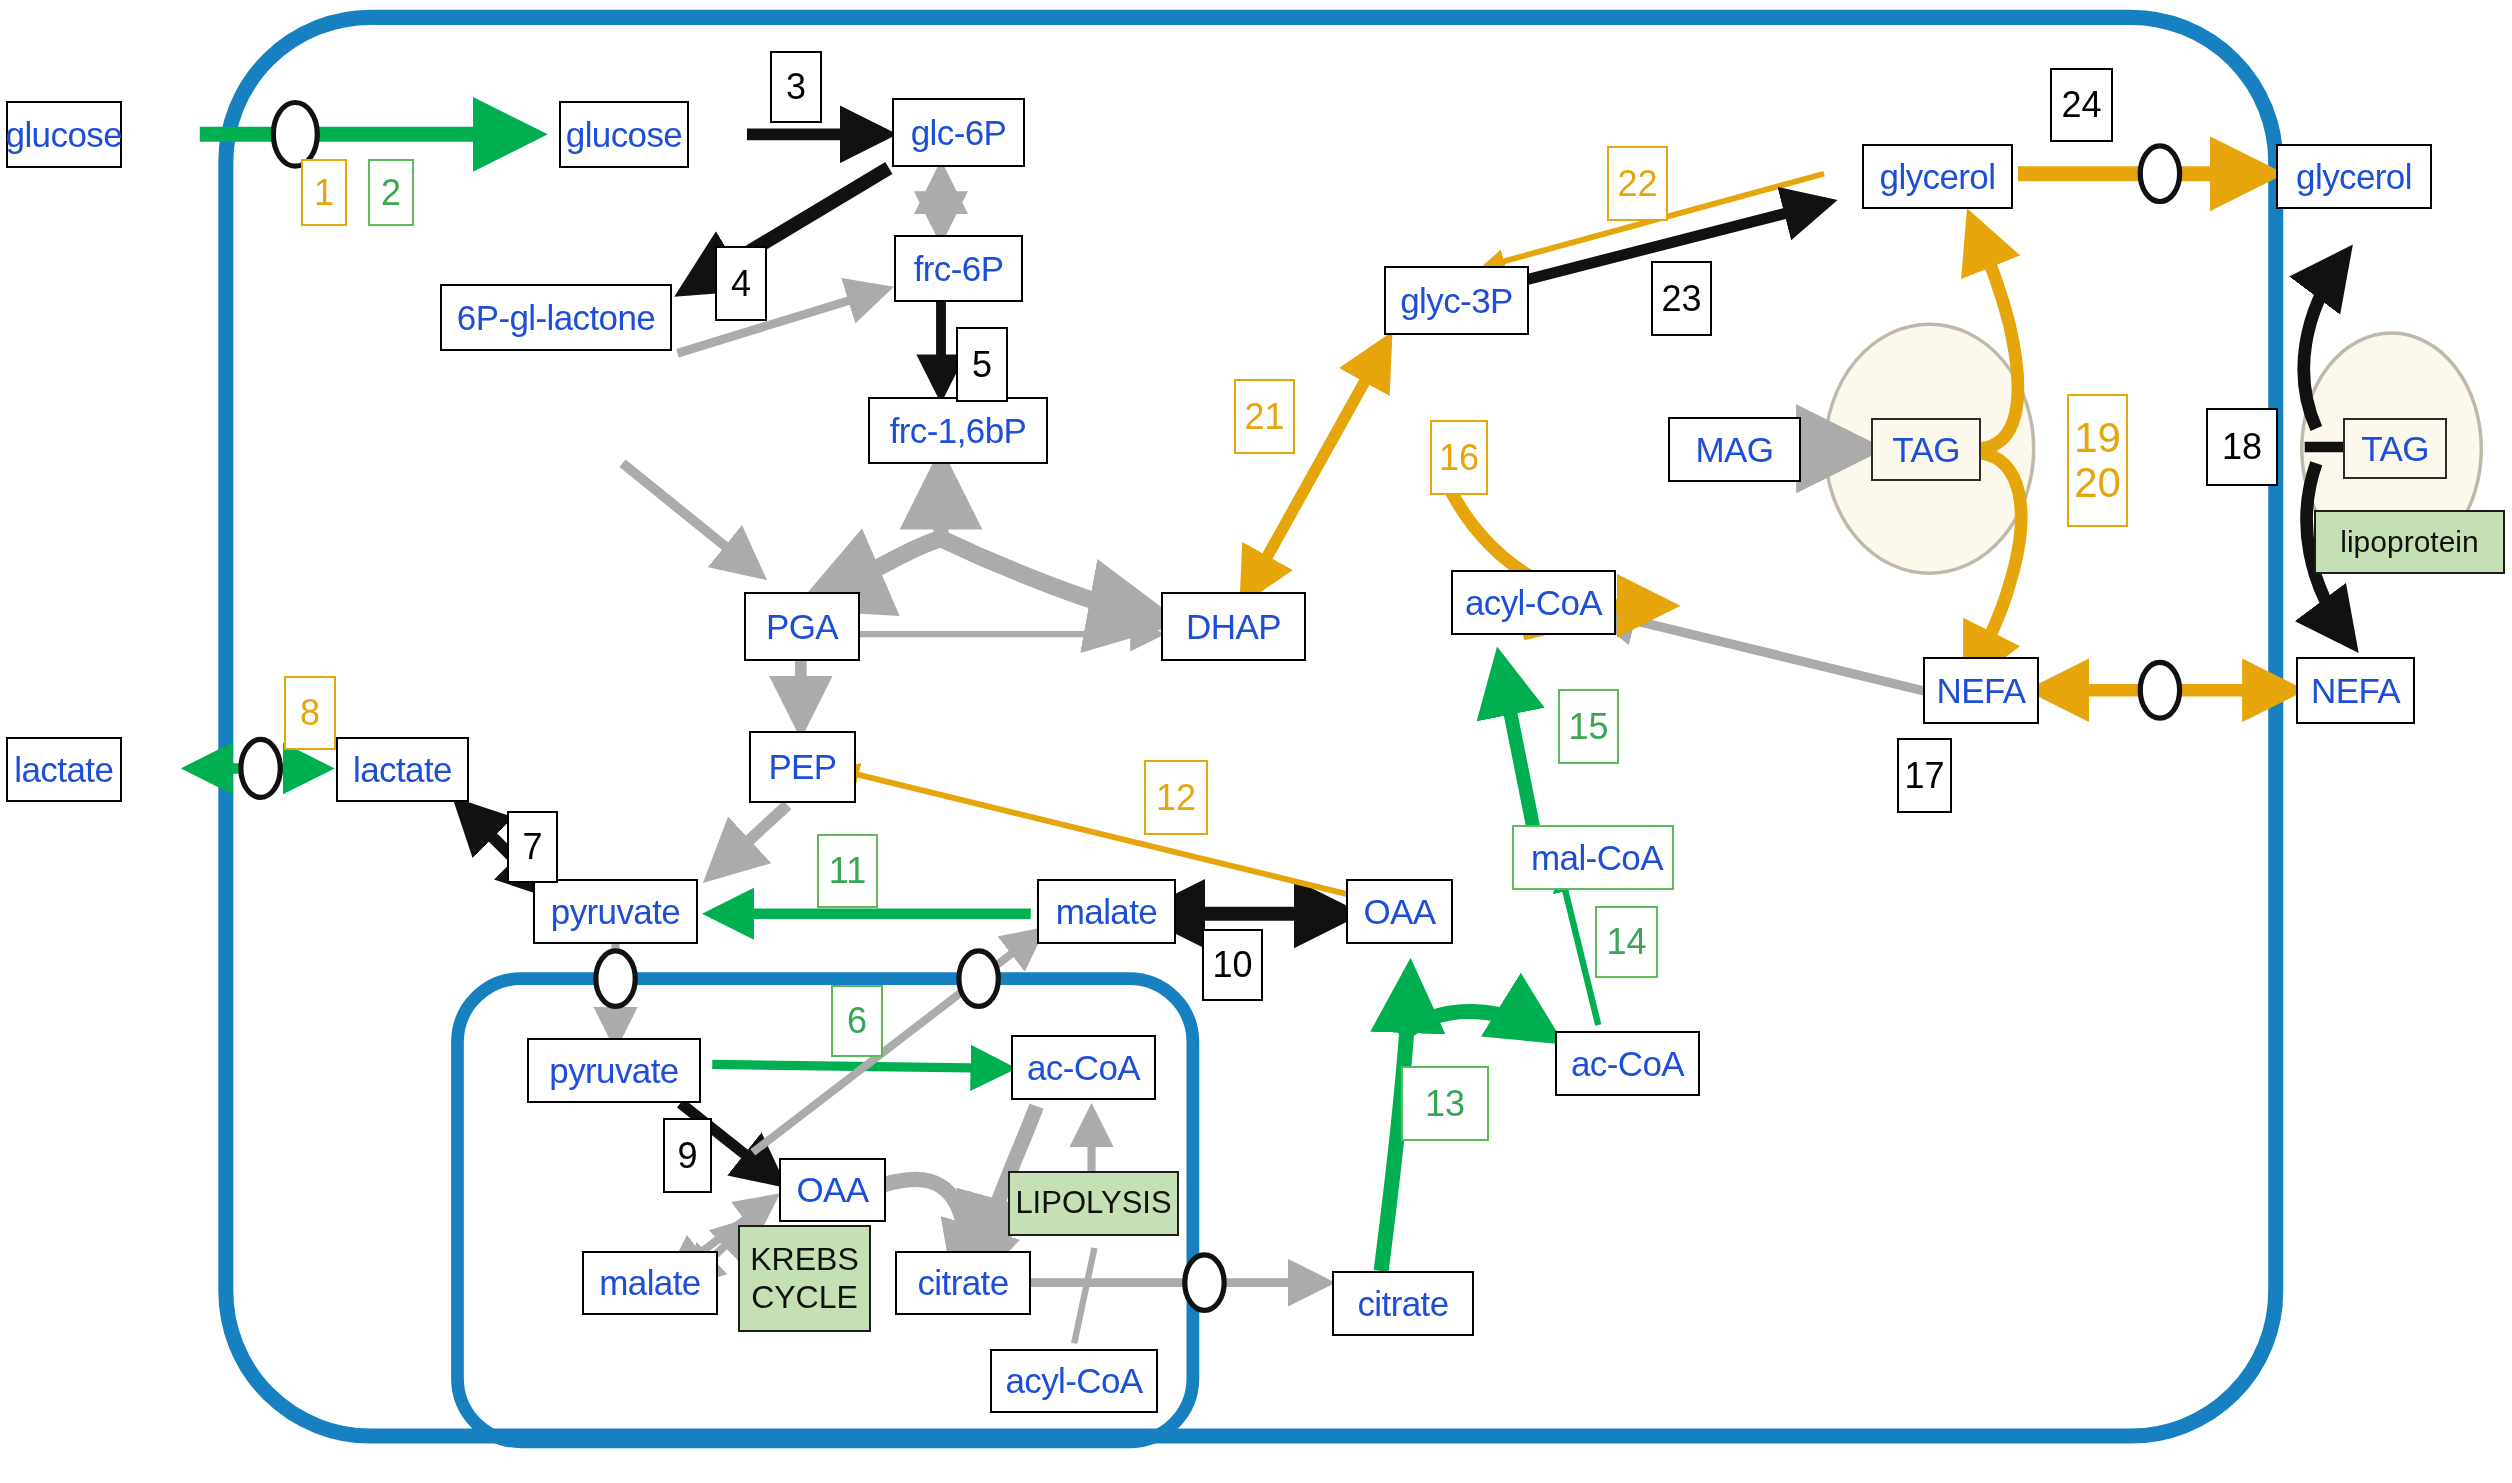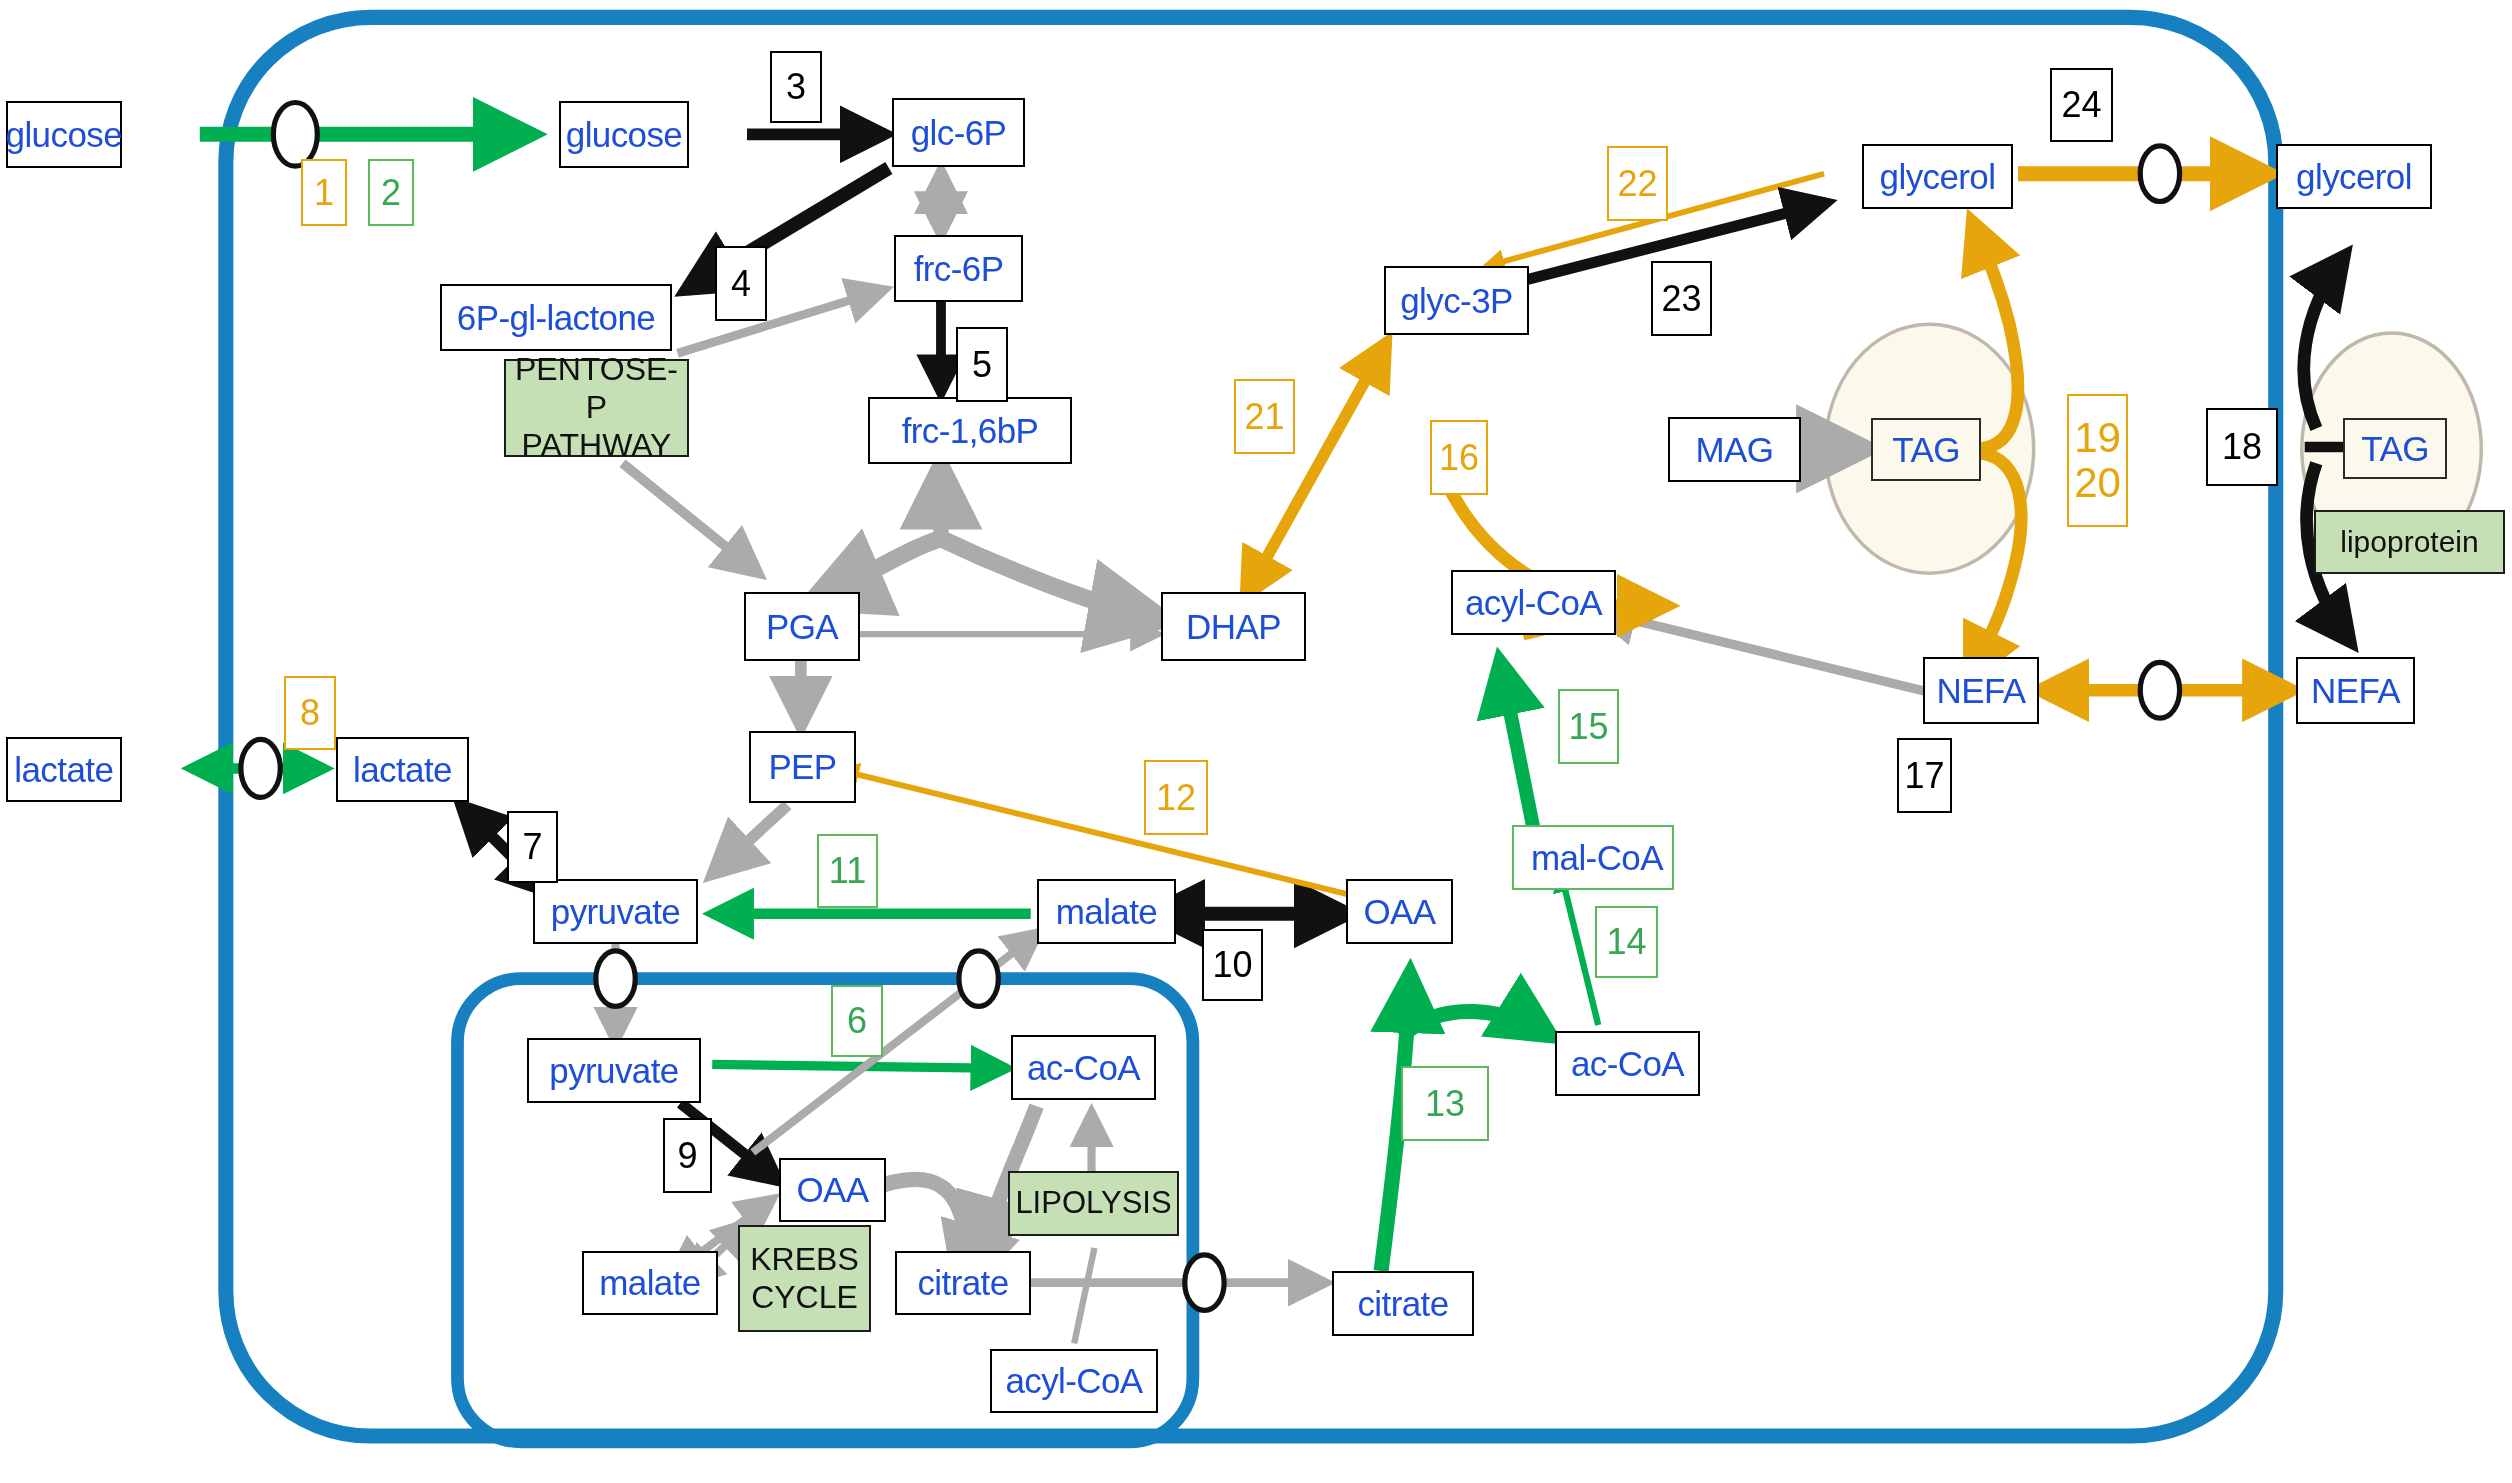--- a/index.html
+++ b/index.html
@@ -156,21 +156,21 @@
 
     <path d="M 4000,740 C 3960,650 3975,540 4050,440" fill="none" stroke="#111" stroke-width="22" marker-end="url(#hB)"></path>
     <path d="M 4000,800 C 3965,900 3985,1010 4060,1110" fill="none" stroke="#111" stroke-width="22" marker-end="url(#hB)"></path>
     <line x1="3980" y1="772" x2="4050" y2="772" stroke="#111" stroke-width="18"></line>
   </svg>
 
   <div class="node" style="left:5.8px;top:101px;width:116px;height:67px;">glucose</div>
   <div class="node" style="left:559px;top:101px;width:130px;height:67px;">glucose</div>
   <div class="node" style="left:892px;top:98px;width:133px;height:69px;">glc-6P</div>
   <div class="node" style="left:894px;top:235px;width:129px;height:67px;">frc-6P</div>
-  <div class="node" style="left:868px;top:397px;width:204px;height:67px;">frc-1,6bP</div>
+  <div class="node" style="left:868px;top:397px;width:180px;height:67px;">frc-1,6bP</div>
   <div class="node" style="left:440px;top:284px;width:232px;height:67px;">6P-gl-lactone</div>
 
   <div class="node" style="left:744px;top:592px;width:116px;height:69px;">PGA</div>
   <div class="node" style="left:1161px;top:592px;width:145px;height:69px;">DHAP</div>
   <div class="node" style="left:749px;top:731px;width:107px;height:72px;">PEP</div>
 
   <div class="node" style="left:5.8px;top:737px;width:116px;height:65px;">lactate</div>
   <div class="node" style="left:336px;top:737px;width:133px;height:65px;">lactate</div>
 
   <div class="node" style="left:533px;top:879px;width:165px;height:65px;">pyruvate</div>
@@ -197,24 +197,20 @@
   <div class="node" style="left:1862px;top:144px;width:151px;height:65px;">glycerol</div>
   <div class="node" style="left:2276px;top:144px;width:156px;height:65px;">glycerol</div>
 
   <div class="node" style="left:1668px;top:417px;width:133px;height:65px;">MAG</div>
   <div class="node ivory" style="left:1871px;top:418px;width:110px;height:63px;">TAG</div>
   <div class="node ivory" style="left:2343px;top:418px;width:104px;height:61px;">TAG</div>
 
   <div class="node" style="left:1923px;top:657px;width:116px;height:67px;">NEFA</div>
   <div class="node" style="left:2296px;top:657px;width:119px;height:67px;">NEFA</div>
 
-  <div class="pathbox" style="left:504px;top:359px;width:185px;height:98px;">
-    <span>PENTOSE-P</span>
-    <span>PATHWAY</span>
-  </div>
   <div class="pathbox" style="left:738px;top:1225px;width:133px;height:107px;">
     <span>KREBS</span>
     <span>CYCLE</span>
   </div>
   <div class="pathbox" style="left:1008px;top:1171px;width:171px;height:65px;font-size:31px;">
     <span>LIPOLYSIS</span>
   </div>
   <div class="pathbox" style="left:2314px;top:510px;width:191px;height:64px;font-size:30px;">
     <span>lipoprotein</span>
   </div>

